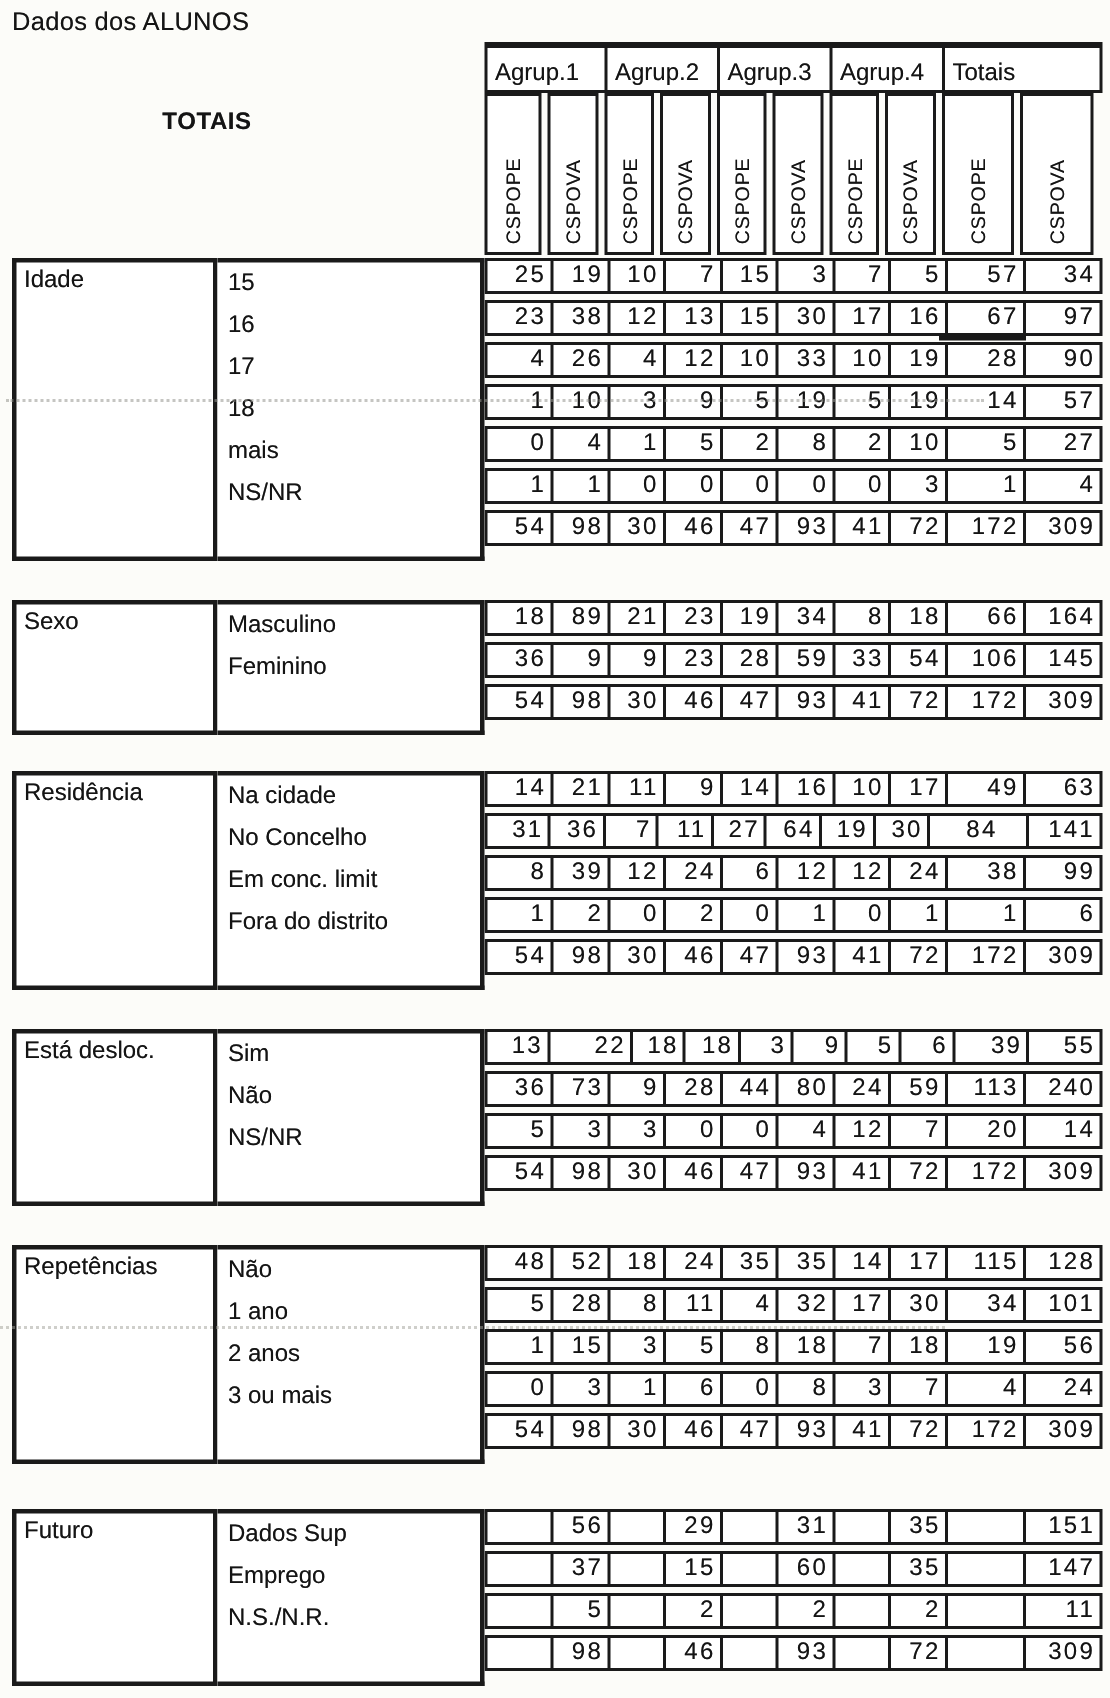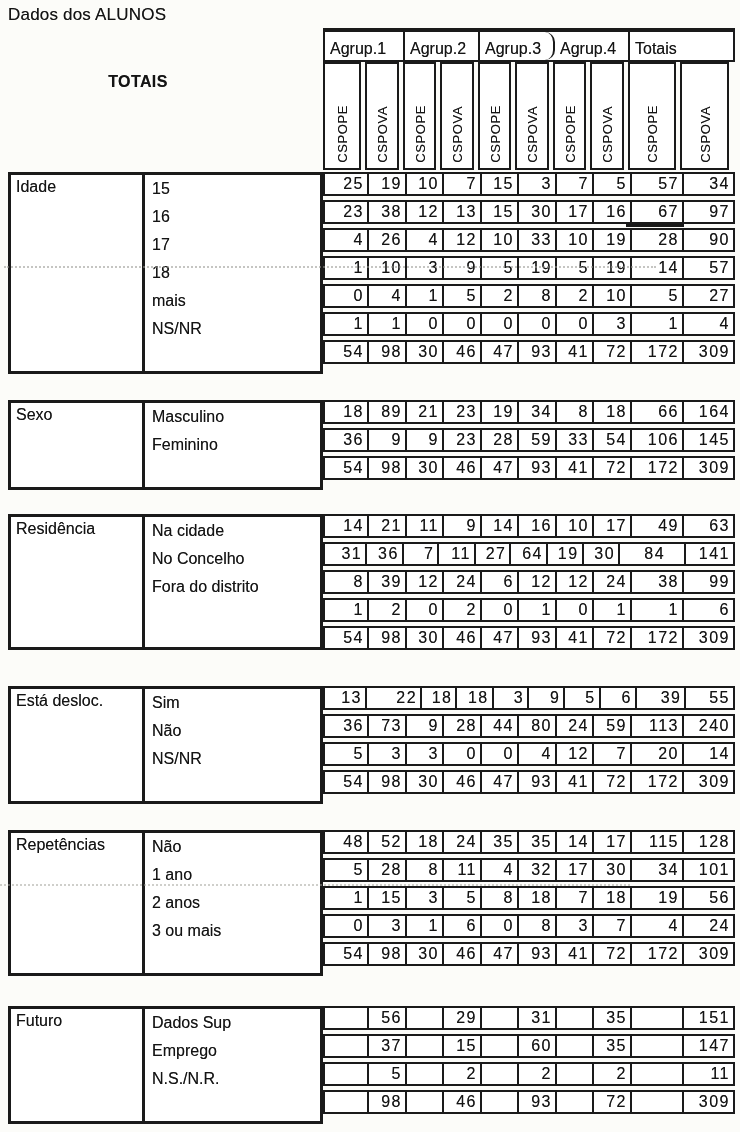--- a/index.html
+++ b/index.html
@@ -11,21 +11,21 @@
     text-shadow:0 0 0.4px rgba(0,0,0,0.55);
   }
   .title { position:absolute; left:8px; top:5px; font-size:17px; font-weight:normal; letter-spacing:0.2px; }
   .totais { position:absolute; left:58px; top:73px; width:160px; text-align:center; font-size:16px; font-weight:bold; letter-spacing:0.4px; }
 
   
   .hdr { position:absolute; left:323px; top:28px; width:412px; }
   .hdr-groups { display:flex; width:412px; height:34px; box-sizing:border-box;
                 border:2px solid var(--ink); border-top-width:4px; background:#fff; }
   .g { box-sizing:border-box; border-right:2px solid var(--ink); font-size:16px; padding:8px 0 0 5px; white-space:nowrap; overflow:hidden; }
-  .g:nth-child(1){ width:80px; } .g:nth-child(2){ width:75px; } .g:nth-child(3){ width:75px;border-radius:10px; }
+  .g:nth-child(1){ width:80px; } .g:nth-child(2){ width:75px; } .g:nth-child(3){ width:75px; }
   .g:nth-child(4){ width:75px; } .g:nth-child(5){ flex:1; border-right:none; }
   .hdr-subs { display:flex; width:412px; height:108px; }
   .sub { box-sizing:border-box; position:relative; margin:0 2px; border:2px solid var(--ink); background:#fff; }
   .sub:first-child{ margin-left:0; } .sub:last-child{ margin-right:0; }
   .rot { position:absolute; bottom:5px; left:50%;
          writing-mode:vertical-rl; transform:translateX(-50%) rotate(180deg);
          font-size:13px; letter-spacing:0.6px; white-space:nowrap; }
 
   
   .sec { position:absolute; left:8px; display:flex; align-items:stretch; }
@@ -240,20 +240,21 @@
             <div class="dcell" style="width: 52px;">172</div>
             <div class="dcell" style="width: 51px;">309</div>
           </div>
         </div>
       </div>
       <div class="sec" style="top: 514px;">
         <div class="cat">Residência</div>
         <div class="labels">
           <div class="rl">Na cidade</div>
           <div class="rl">No Concelho</div>
+          <div class="rl">Em conc. limit</div>
           <div class="rl">Fora do distrito</div>
           <div class="rl"></div>
         </div>
         <div class="rows">
           <div class="drow">
             <div class="dcell" style="width: 42px;">14</div>
             <div class="dcell" style="width: 38px;">21</div>
             <div class="dcell" style="width: 37px;">11</div>
             <div class="dcell" style="width: 38px;">9</div>
             <div class="dcell" style="width: 37px;">14</div>

